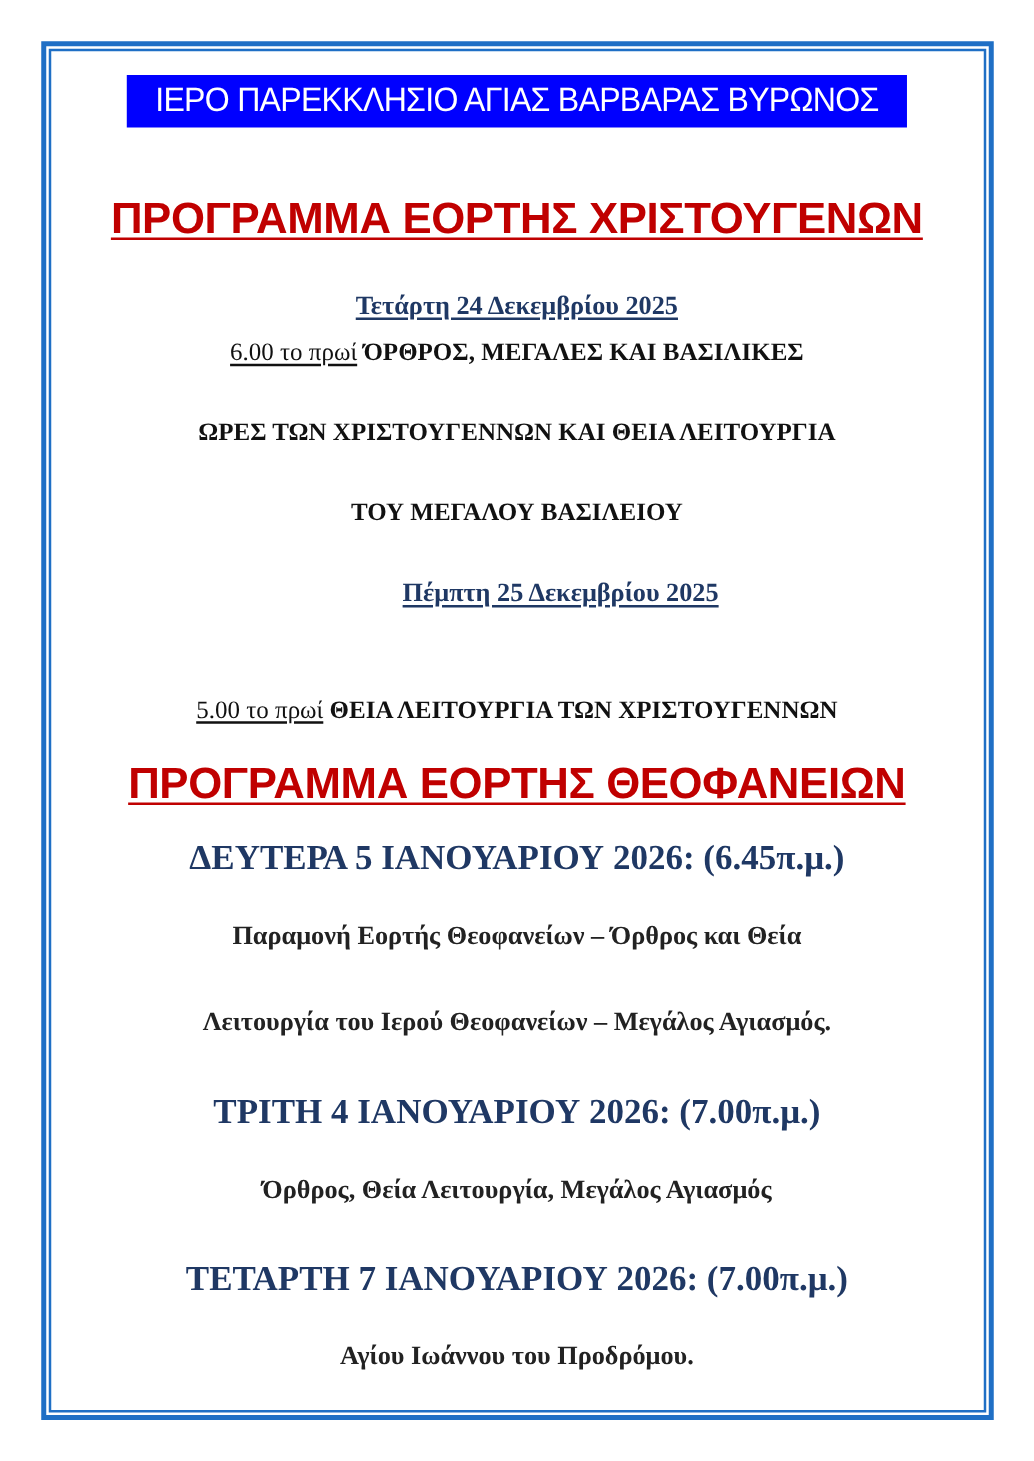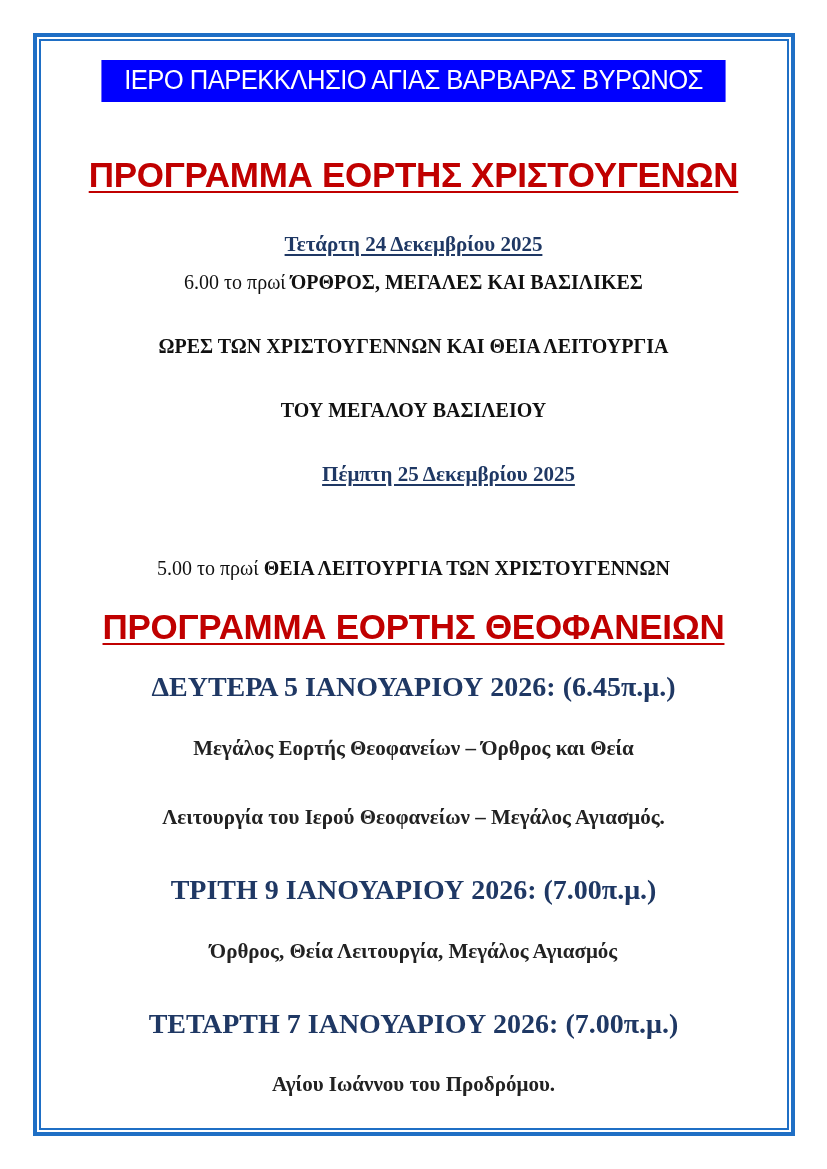--- a/index.html
+++ b/index.html
@@ -73,20 +73,21 @@
       text-decoration: underline;
       text-underline-offset: 3px;
     }
     .body-caps {
       color: #111111;
       font-weight: bold;
       font-size: 20px;
     }
     .time-prefix {
       font-weight: normal;
+      text-decoration: underline;
       text-underline-offset: 3px;
       margin-top: 28px;
     }
     .navy-heading {
       color: #1f3864;
       font-weight: bold;
       font-size: 28px;
     }
     .body-text {
       color: #222222;
@@ -123,23 +124,23 @@
 </div>
 
 <div class="line body-caps" style="top:558px;">
   <span class="time-prefix">5.00 το πρωί</span><span> ΘΕΙΑ ΛΕΙΤΟΥΡΓΙΑ ΤΩΝ ΧΡΙΣΤΟΥΓΕΝΝΩΝ</span>
 </div>
 
 <div class="line red-heading" style="top:609px;">ΠΡΟΓΡΑΜΜΑ ΕΟΡΤΗΣ ΘΕΟΦΑΝΕΙΩΝ</div>
 
 <div class="line navy-heading" style="top:673px;">ΔΕΥΤΕΡΑ 5 ΙΑΝΟΥΑΡΙΟΥ 2026: (6.45π.μ.)</div>
 
-<div class="line body-text" style="top:738px;">Μεγάλος Εορτής Θεοφανείων – Όρθρος και Θεία</div>
+<div class="line body-text" style="top:738px;">Παραμονή Εορτής Θεοφανείων – Όρθρος και Θεία</div>
 
 <div class="line body-text" style="top:807px;">Λειτουργία του Ιερού Θεοφανείων – Μεγάλος Αγιασμός.</div>
 
-<div class="line navy-heading" style="top:876px;">ΤΡΙΤΗ 9 ΙΑΝΟΥΑΡΙΟΥ 2026: (7.00π.μ.)</div>
+<div class="line navy-heading" style="top:876px;">ΤΡΙΤΗ 4 ΙΑΝΟΥΑΡΙΟΥ 2026: (7.00π.μ.)</div>
 
 <div class="line body-text" style="top:941px;">Όρθρος, Θεία Λειτουργία, Μεγάλος  Αγιασμός</div>
 
 <div class="line navy-heading" style="top:1010px;">ΤΕΤΑΡΤΗ 7 ΙΑΝΟΥΑΡΙΟΥ 2026: (7.00π.μ.)</div>
 
 <div class="line body-text" style="top:1074px;">Αγίου Ιωάννου του Προδρόμου.</div>
 
 </body></html>

